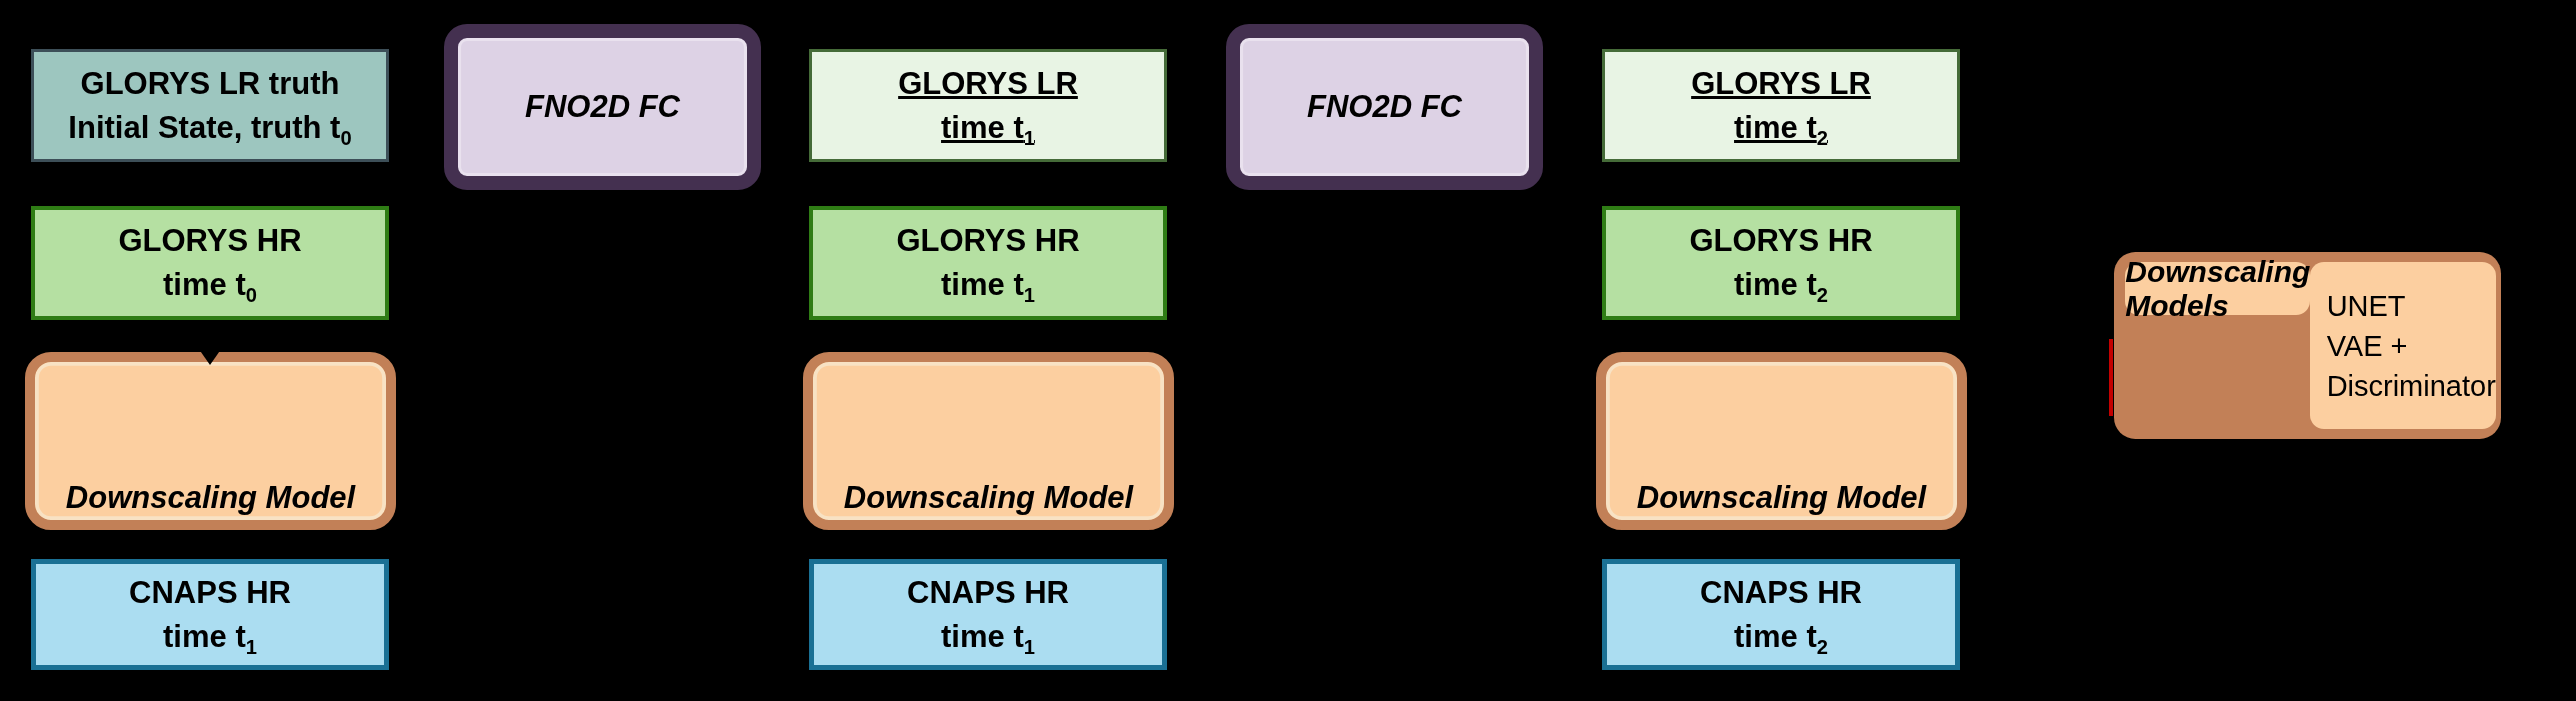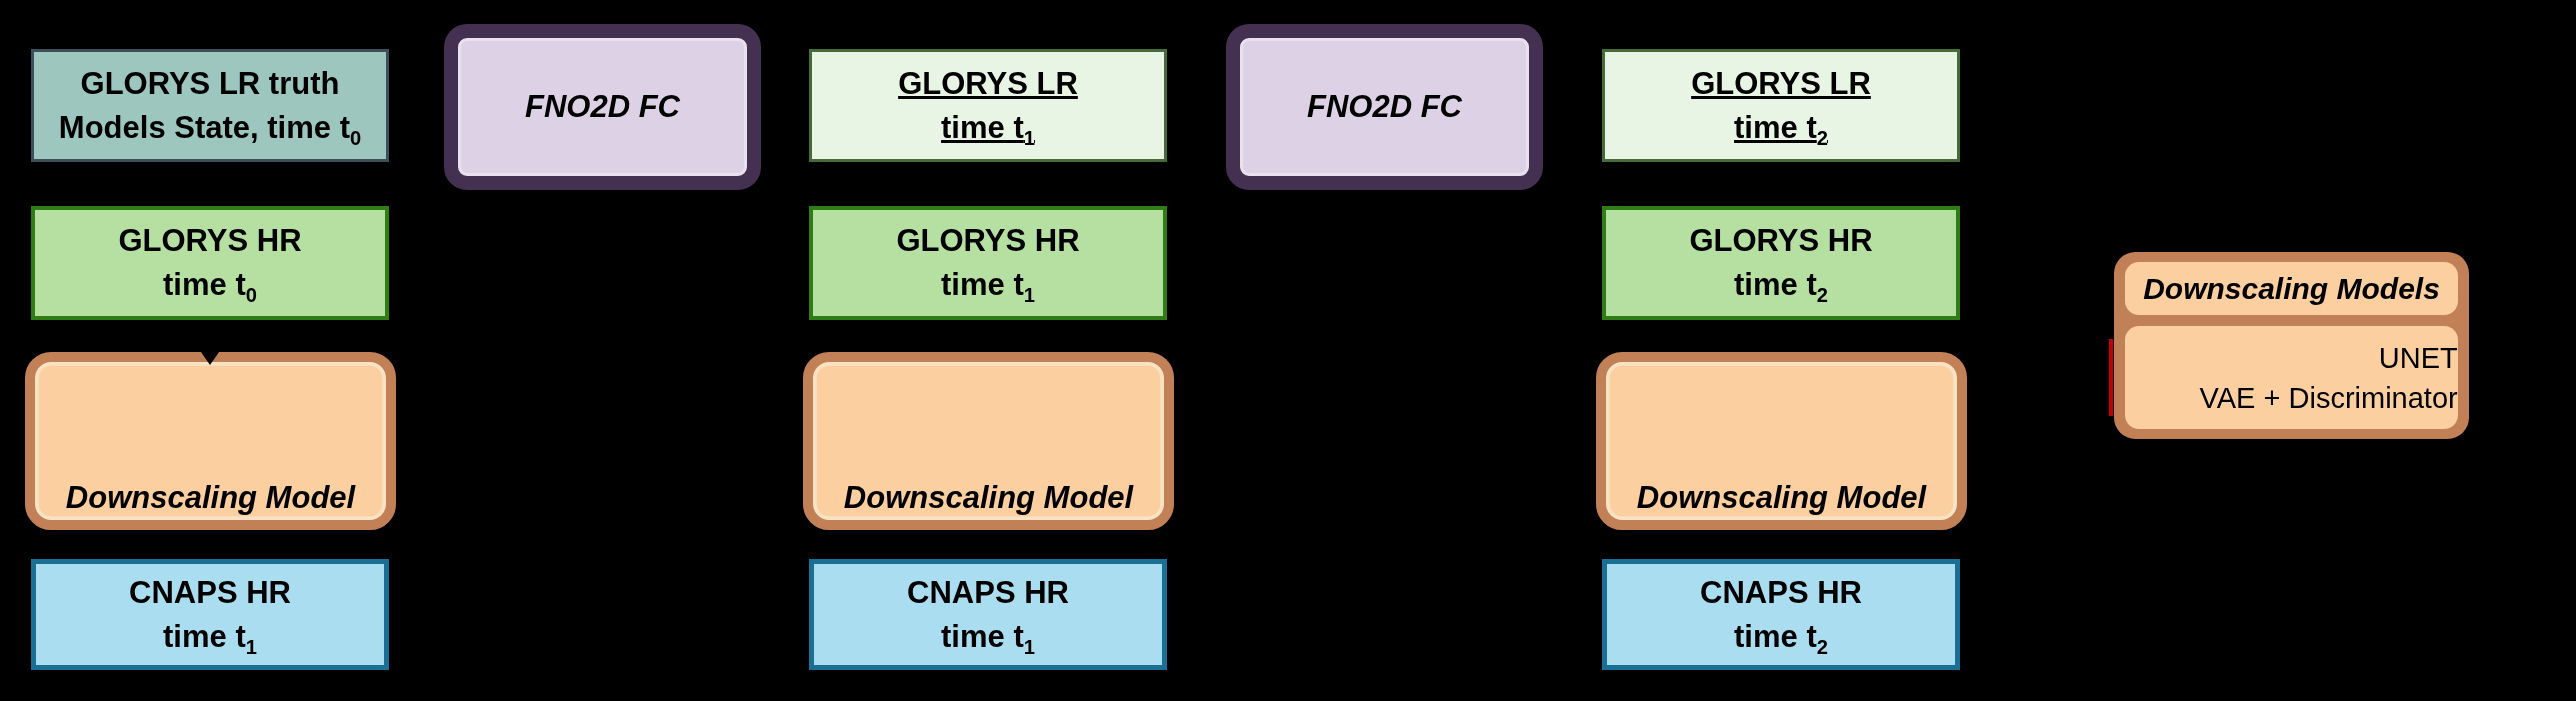--- a/index.html
+++ b/index.html
@@ -39,44 +39,44 @@
   .orange{
     background:var(--orange-fill);
     border:10px solid var(--orange-border);
     border-radius:26px;
     box-shadow:inset 0 0 0 3.8px var(--orange-inner);
     font-style:italic;
     justify-content:flex-end;
   }
   
   .legend{
-    position:absolute;left:2114px;top:252px;width:355px;height:187px;
+    position:absolute;left:2114px;top:252px;width:387px;height:187px;
     box-sizing:border-box;
     background:var(--orange-border);
     border-radius:21.4px;
     padding:10px 11.3px;
-    display:flex;flex-direction:column;
+    display:flex;flex-direction:row;
     z-index:1;
   }
   .legend-header{
     background:var(--orange-fill);
     border-radius:14px;
     height:53px;flex:0 0 53px;
     display:flex;align-items:center;justify-content:center;
     font-weight:700;font-style:italic;font-size:30px;
     margin-bottom:11.3px;
   }
   .legend-body{
     background:var(--orange-fill);
     border-radius:14px;
     flex:1 1 auto;
     display:flex;flex-direction:column;justify-content:center;
     padding-left:16.3px;
     font-weight:400;font-size:29px;line-height:40px;
-    text-align:right;
+    text-align:left;
   }
   
   .arrowhead-down{
     position:absolute;left:196px;top:345px;width:0;height:0;
     border-left:14.5px solid transparent;
     border-right:14.5px solid transparent;
     border-top:20px solid #000;
     z-index:5;
   }
   .arrowtip-right{
@@ -92,21 +92,21 @@
     z-index:0;
   }
 </style>
 </head>
 <body>
 
 <div id="canvas">
 
   <div class="node teal" style="left:31px;top:49px;width:358px;height:113px;">
     <div class="line">GLORYS LR truth</div>
-    <div class="line"><span>Models State, time t</span><sub>0</sub></div>
+    <div class="line"><span>Initial State, truth t</span><sub>0</sub></div>
   </div>
 
   <div class="node hr" style="left:31px;top:206px;width:358px;height:114px;">
     <div class="line">GLORYS HR</div>
     <div class="line"><span>time t</span><sub>0</sub></div>
   </div>
 
   <div class="node orange" style="left:25px;top:352px;width:371px;height:178px;">
     <div class="line">Downscaling Model</div>
   </div>

